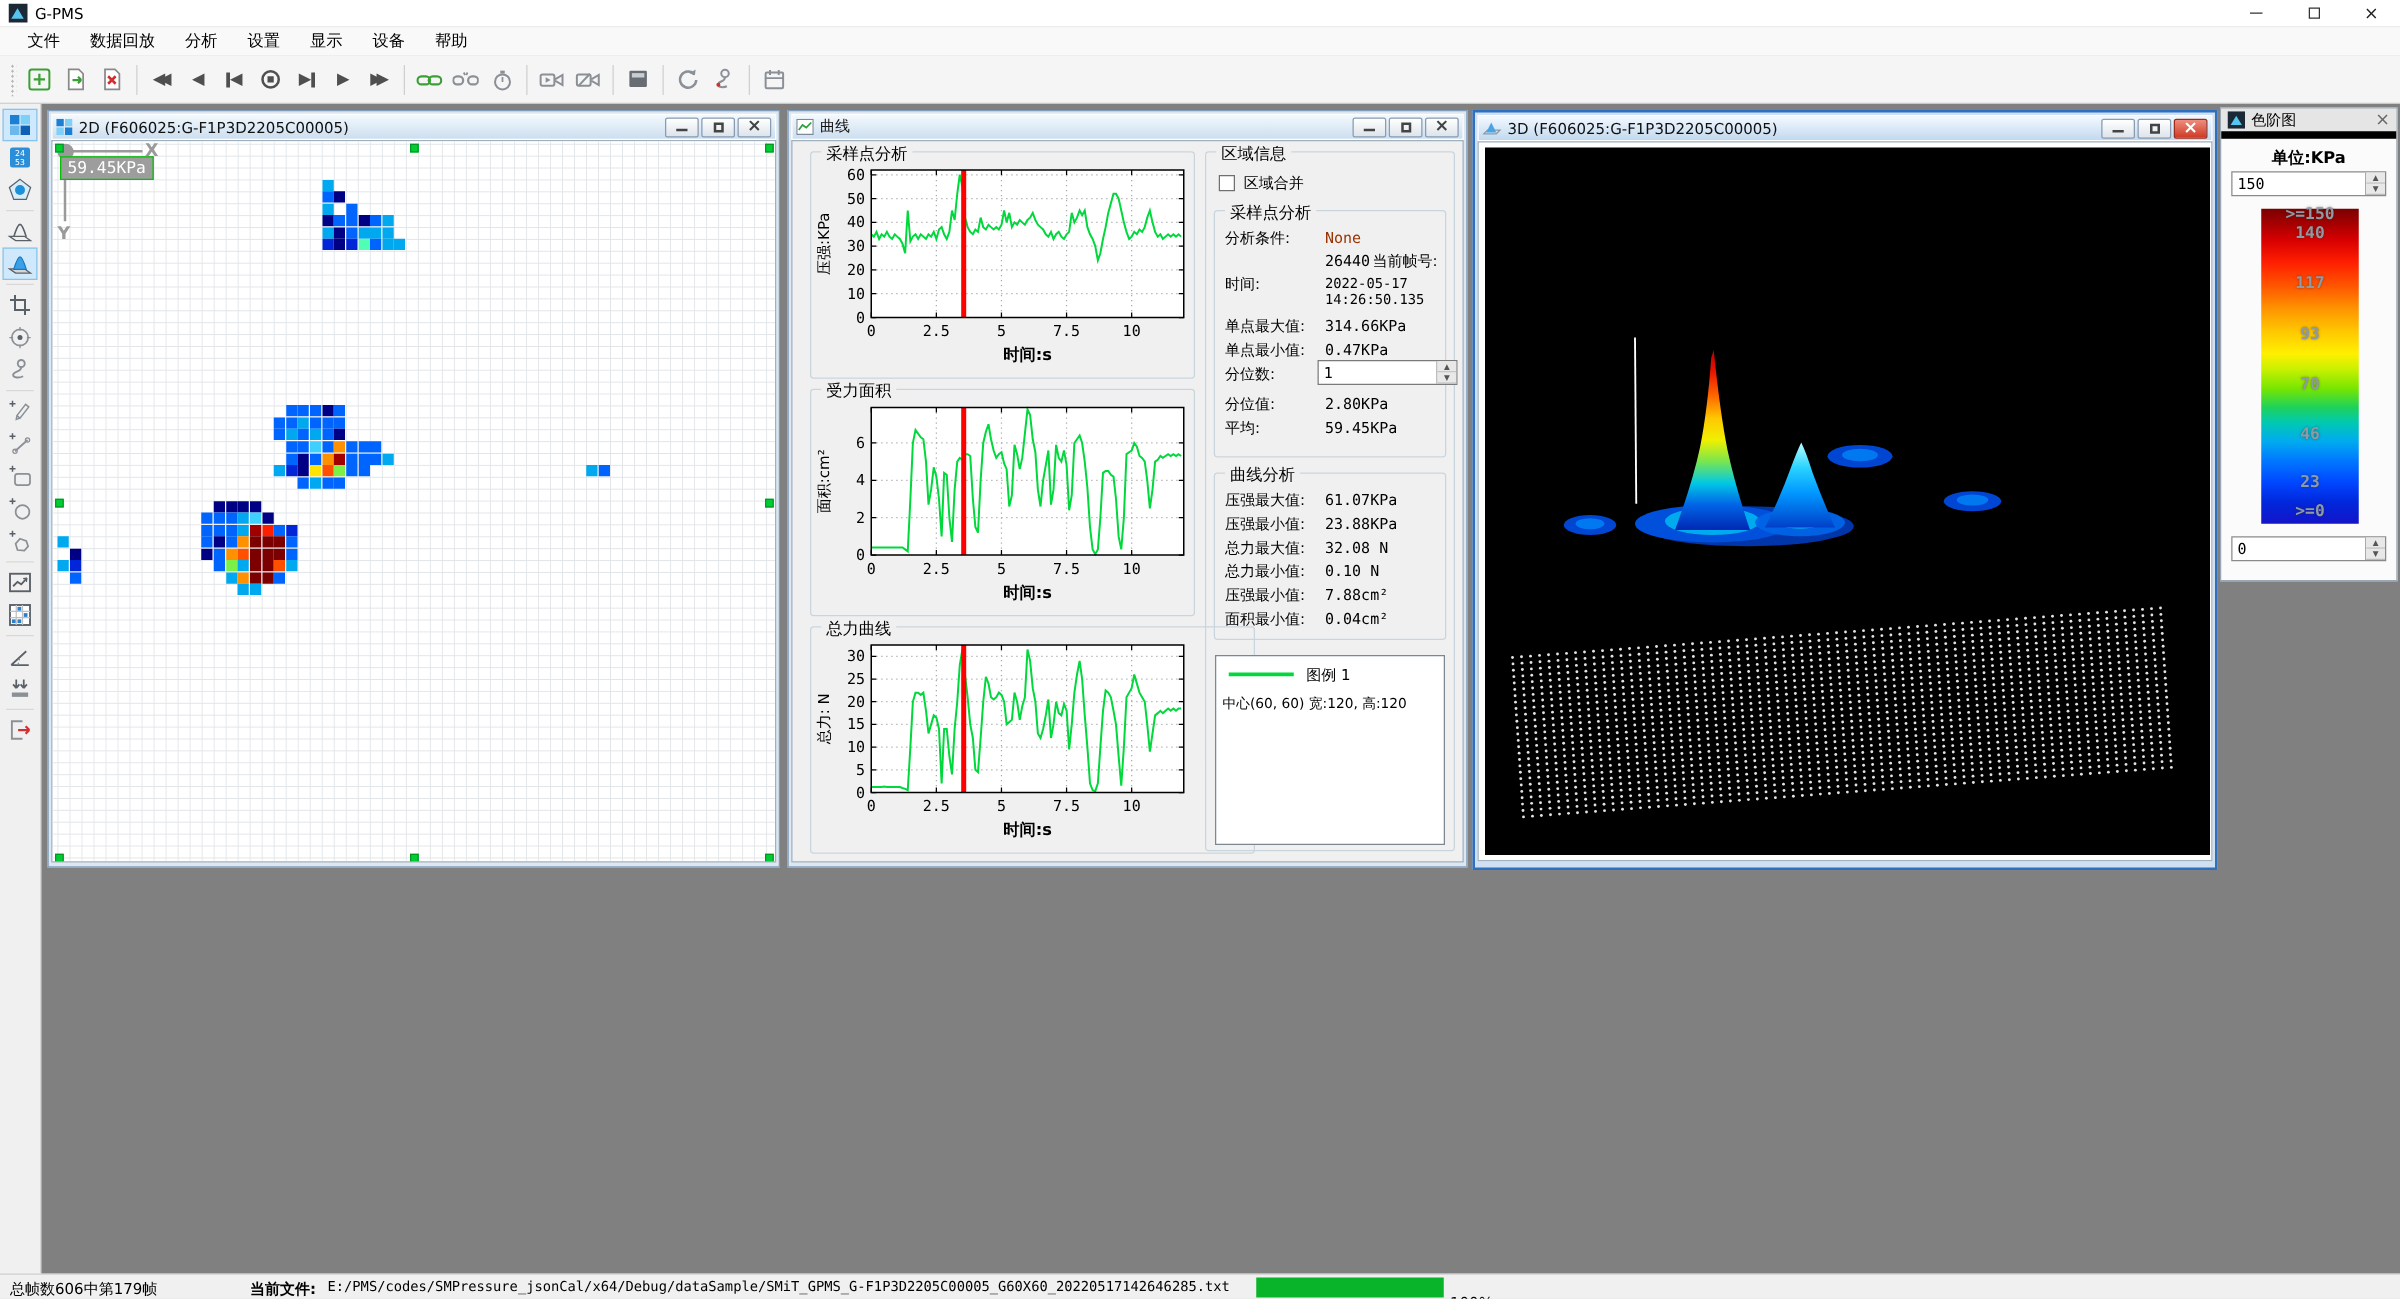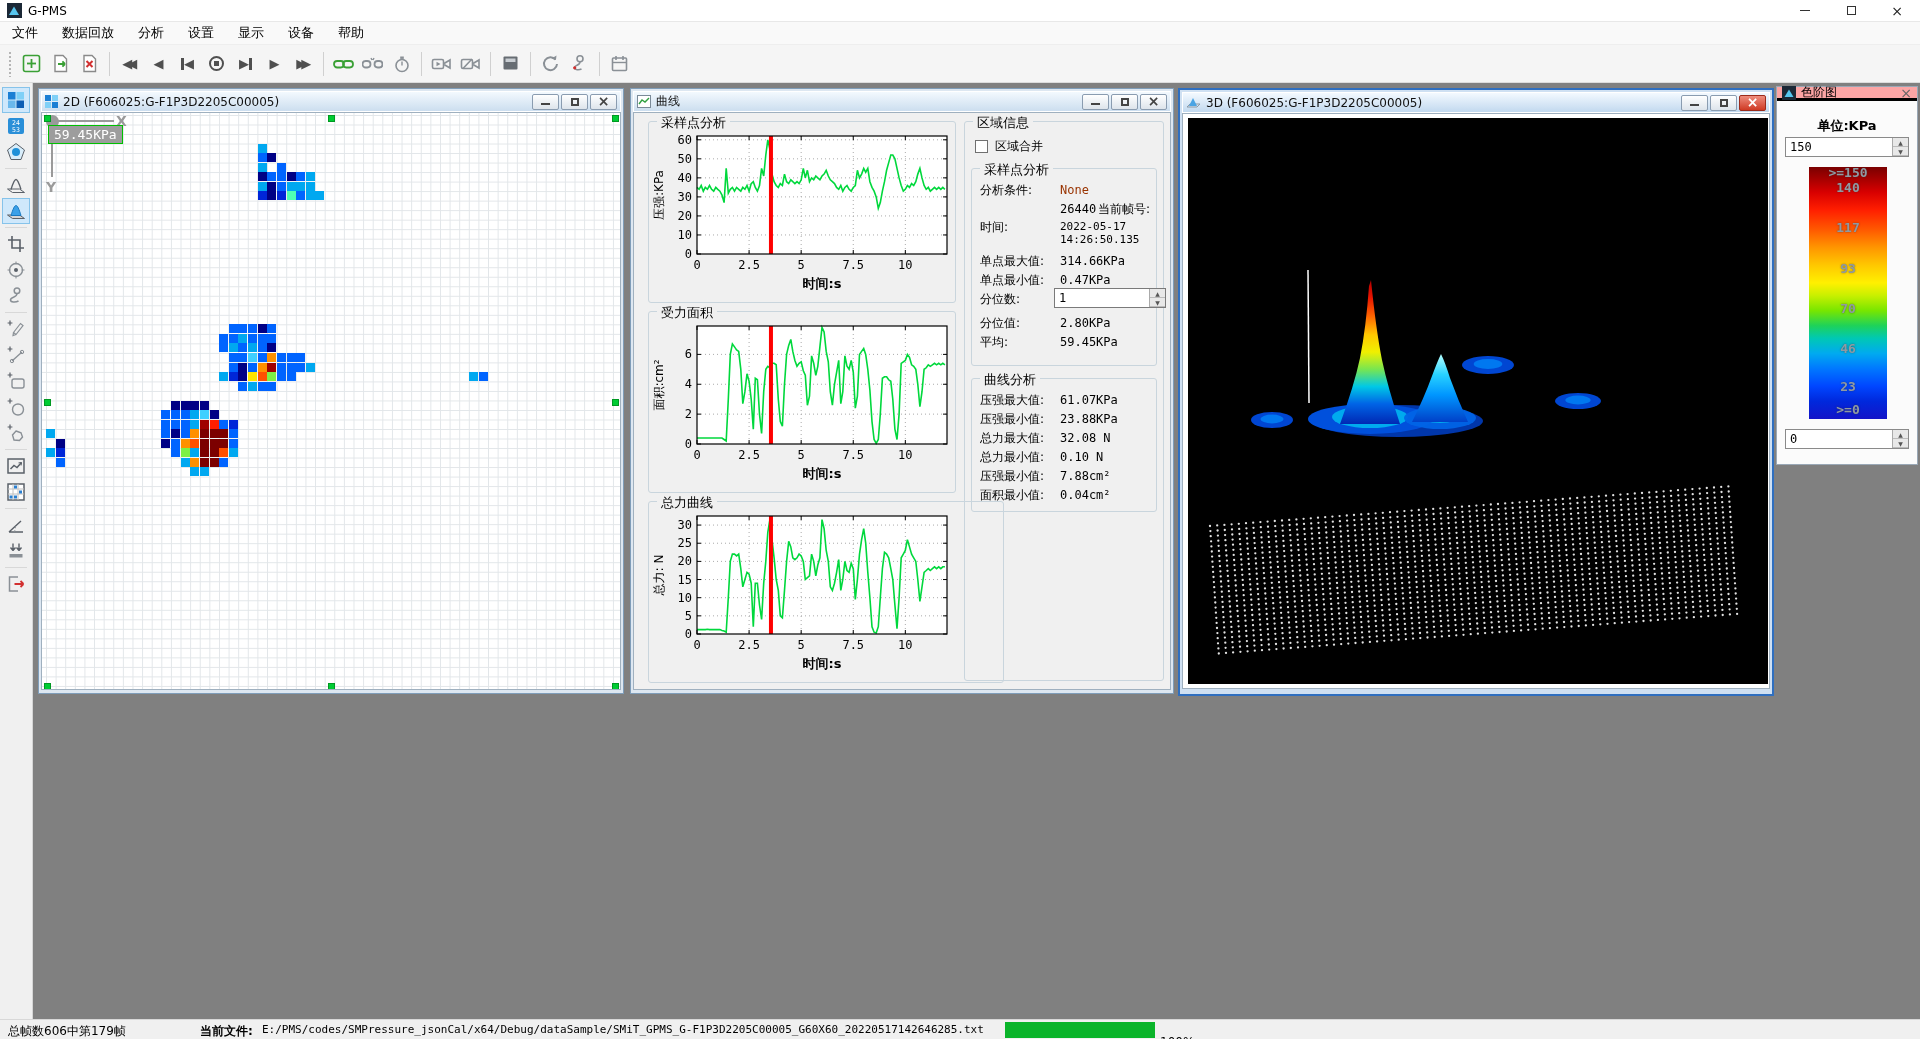--- a/index.html
+++ b/index.html
@@ -13,21 +13,21 @@
   #titlebar .appicon { width:15px; height:15px; margin:0 6px 0 7px; position:relative; background:#1b2836; }
   #titlebar .appicon svg { position:absolute; left:0; top:0; }
   #titlebar .apptitle { font-size:12px; }
   #syscaptions { margin-left:auto; display:flex; height:22px; }
   .syscap { width:46px; height:22px; display:flex; align-items:center; justify-content:center; color:#222; }
   .syscap .min-g { width:10px; height:1px; background:#333; }
   .syscap .max-g { width:9px; height:9px; border:1px solid #333; }
   .syscap .cls-g { font-size:14px; line-height:10px; }
 
   #menubar { position:absolute; left:0; top:22px; width:1920px; height:23px; background:#f9f9f9;
-    display:flex; align-items:center; padding-left:0; gap:0; border-bottom:1px solid #eee; }
+    display:flex; align-items:center; padding-left:10px; gap:0; border-bottom:1px solid #eee; }
   .menu-item { padding:3px 12px; font-size:13px; }
 
   #toolbar { position:absolute; left:0; top:45px; width:1920px; height:38px; background:#f5f5f5;
     display:flex; align-items:center; padding-left:8px; border-bottom:1px solid #dcdcdc; }
   .tgrip { width:5px; height:26px; margin-right:4px;
     background-image:radial-gradient(#b5b5b5 1px, transparent 1px); background-size:4px 4px; }
   .tsep { width:1px; height:24px; background:#d0d0d0; margin:0 5px; }
   .tbutton { width:29px; height:29px; display:flex; align-items:center; justify-content:center; border:1px solid transparent; }
   .tbutton .glyph { color:#4f4f4f; font-size:13px; font-weight:bold; letter-spacing:-5px; padding-right:5px; }
   .pb-bar { display:inline-block; width:3px; height:12px; background:#4f4f4f; vertical-align:middle; }
@@ -100,22 +100,22 @@
   .legend-desc { position:absolute; left:5px; top:30px; font-size:11px; white-space:nowrap; }
 
   
   #w3d { left:1178px; top:5px; width:596px; height:608px; }
   #w3d .wtbar { background:linear-gradient(#f3f9ff,#c2d9ef); }
   #w3d .wbody { height:576px; background:#fff; }
   #scene3d { position:absolute; left:5px; top:4px; width:580px; height:566px; background:#000; }
 
   
   #colorbar { left:1776px; top:3px; width:142px; height:379px; background:#fbfbfb; border:1px solid #9aa8b6; padding:0; }
-  #colorbar .cbar-title { height:14px; display:flex; align-items:center; gap:5px; padding:0 5px;
-    background:#fca5a5; border-bottom:3px solid #000000; }
+  #colorbar .cbar-title { height:24px; display:flex; align-items:center; gap:5px; padding:0 5px;
+    background:#e5e5e5; border-bottom:6px solid #000000; }
   .cbar-close { margin-left:auto; color:#666; font-size:14px; }
   .cbar-unit { position:absolute; left:0; top:30px; width:100%; text-align:center; font-size:13px; font-weight:bold; }
   .cbar-spin { position:absolute; left:8px; width:124px; height:20px; border:1px solid #8a8a8a; background:#fff; display:flex; }
   #cbar-grad { position:absolute; left:32px; top:80px; width:78px; height:252px;
     background:linear-gradient(to bottom,
       #7a0000 0%, #a80000 5%, #d80000 10%, #ff1e00 17%, #ff5a00 25%, #ff9600 32%,
       #ffc800 39%, #fff000 46%, #c8f000 51%, #78e600 57%, #1ed25a 63%, #00c8b4 68%,
       #00aaf0 74%, #0078ff 80%, #0046ff 87%, #0028dc 93%, #1414c8 100%); }
   .cbar-lab { position:absolute; width:100%; text-align:center; color:#8f9aa3; font-weight:bold;
     font-family:"DejaVu Sans Mono",monospace; font-size:13px; transform:translateY(-50%);
@@ -825,20 +825,25 @@
               </div>
               <div class="rrow" style="top: 88px;">
                 <span class="rlabel">压强最小值:</span>
                 <span class="rvalue">7.88cm²</span>
               </div>
               <div class="rrow" style="top: 107px;">
                 <span class="rlabel">面积最小值:</span>
                 <span class="rvalue">0.04cm²</span>
               </div>
             </div>
+          <div class="legendbox" style="left:7px; top:402px; width:184px; height:152px;">
+            <span class="legend-line"></span>
+            <span class="legend-name">图例 1</span>
+            <span class="legend-desc">中心(60, 60)  宽:120, 高:120</span>
+          </div>
         </div>
       </div>
     </div>
 
     <div class="win active" id="w3d">
       <div class="wtbar">
         <svg width="15" height="13">
           <path d="M1 11 L11 11 L14 8 L4 8 Z" fill="none" stroke="#8a9aa8"></path>
           <path d="M3 10 L7 2 L11 10 Z" fill="#4aa4e4"></path>
         </svg>

